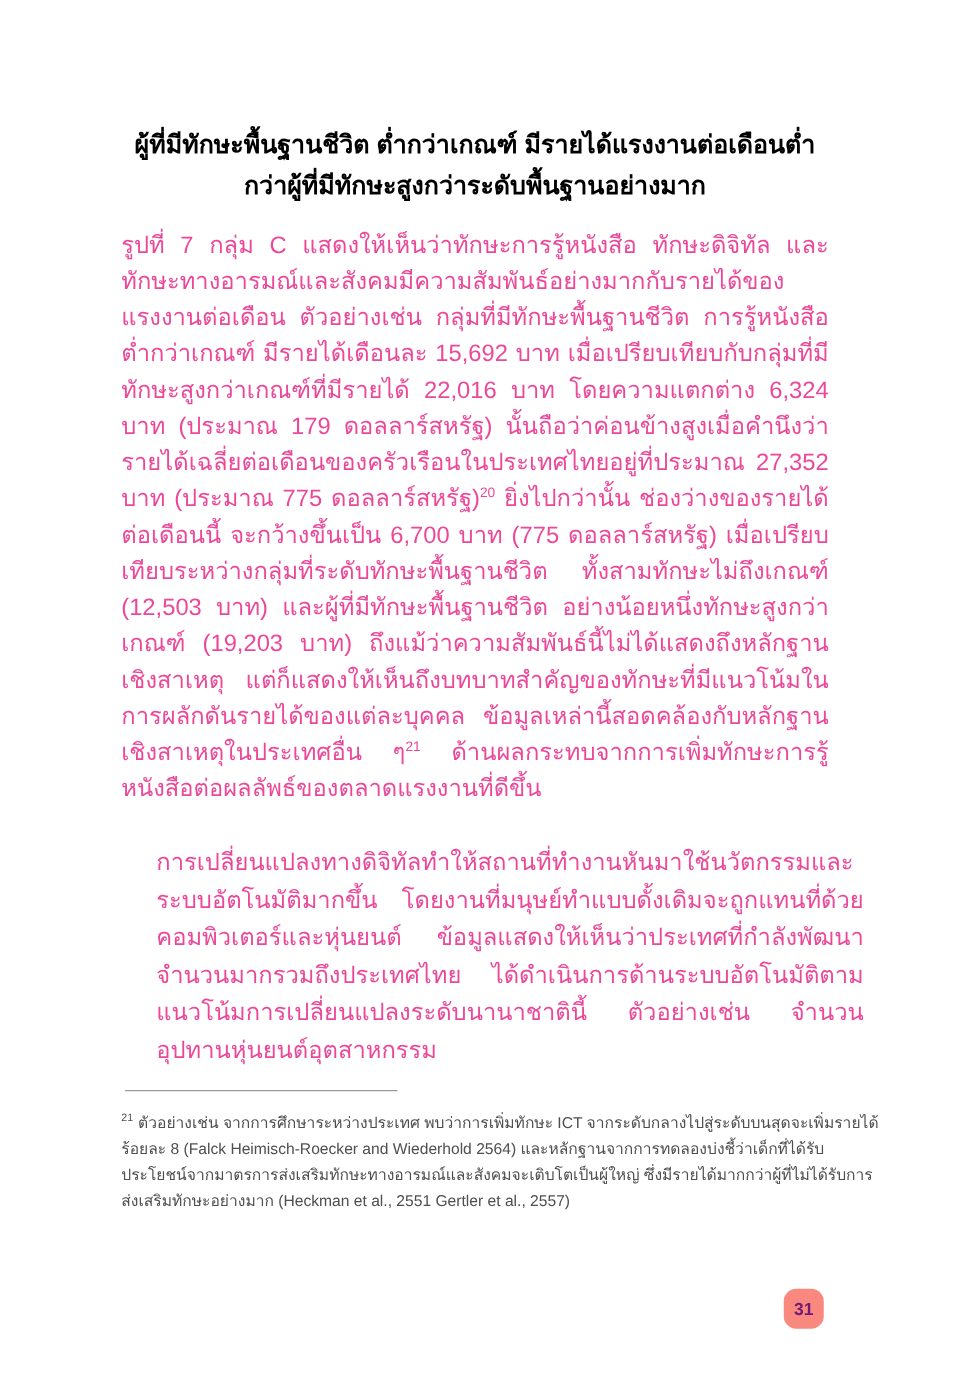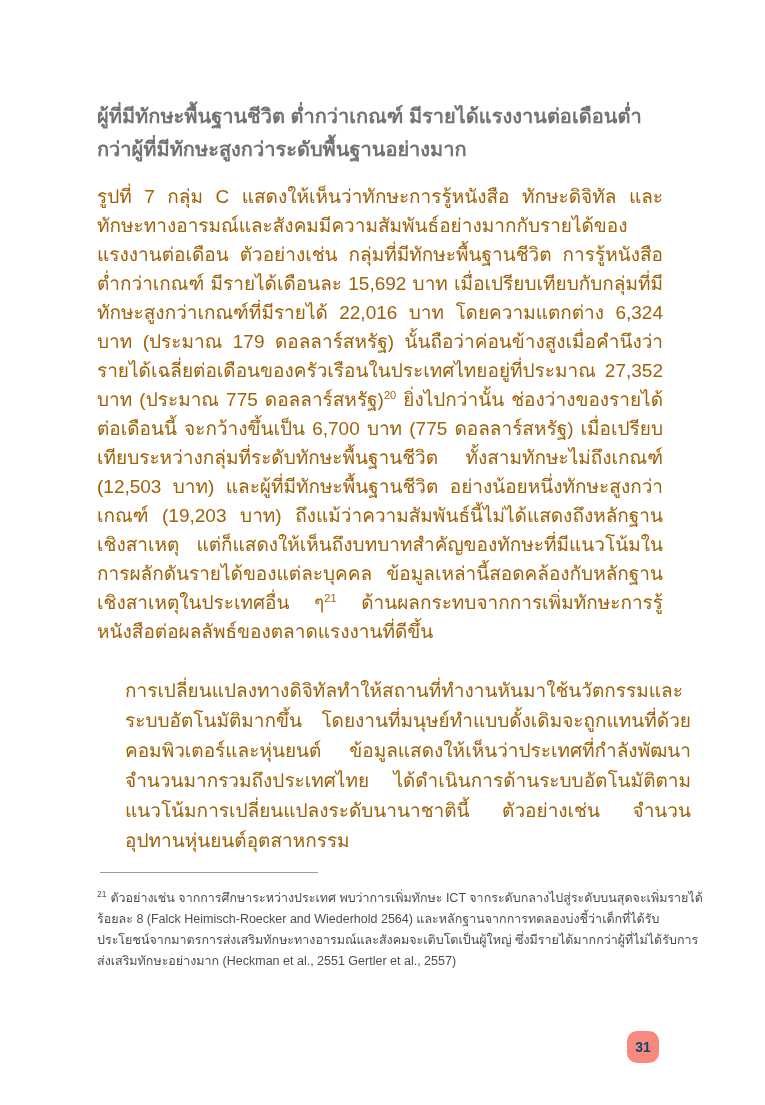--- a/index.html
+++ b/index.html
@@ -11,34 +11,34 @@
     width: 765px;
     height: 1105px;
     background: #ffffff;
     overflow: hidden;
   }
 
   .doc-heading {
     position: absolute;
     left: 97px;
     width: 566px;
-    color: #737373;
+    color: #000000;
     font-size: 20px;
     font-weight: 700;
     line-height: 33px;
-    text-align: left;
+    text-align: center;
   }
   .h1 { top: 100px; }
   .h2 { top: 586px; }
 
   .doc-paragraph {
     position: absolute;
     left: 97px;
     width: 566px;
-    color: #a16207;
+    color: #ec4899;
     font-size: 19px;
     font-weight: 400;
     line-height: 29px;
     text-align: justify;
   }
   .p1 { top: 182px; }
   .p2 { top: 676px; line-height: 30px; margin-left: 28px; }
 
   sup.fn-ref {
     font-size: 11px;
@@ -78,21 +78,21 @@
     position: absolute;
     left: 627px;
     top: 1031px;
     width: 32px;
     height: 32px;
     background: #f9897e;
     border-radius: 10px;
     display: flex;
     align-items: center;
     justify-content: center;
-    color: #0c4a6e;
+    color: #701a75;
     font-size: 14px;
     font-weight: 700;
   }
 </style>
 </head>
 <body>
 
 <div class="page">
 
   <div class="doc-heading h1">ผู้ที่มีทักษะพื้นฐานชีวิต ต่ำกว่าเกณฑ์ มีรายได้แรงงานต่อเดือนต่ำกว่าผู้ที่มีทักษะสูงกว่าระดับพื้นฐานอย่างมาก</div>

